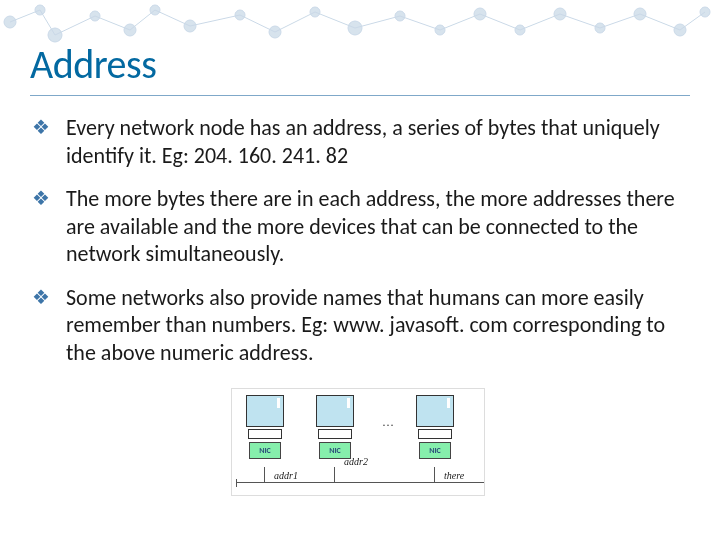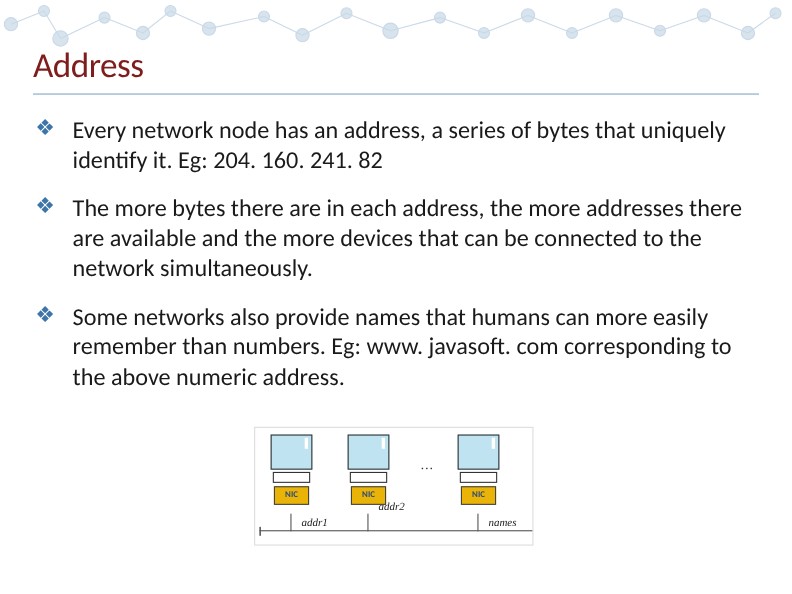--- a/index.html
+++ b/index.html
@@ -18,22 +18,22 @@
     left: 0;
     right: 0;
     height: 60px;
     pointer-events: none;
   }
   .content {
     position: relative;
     padding: 40px 30px 0 30px;
   }
   .title {
-    font-size: 32px;
-    color: #7f1d1d;
+    font-size: 40px;
+    color: #0369a1;
     font-weight: 400;
     margin: 0 0 6px 0;
     letter-spacing: -0.5px;
   }
   .title-underline {
     border-bottom: 1px solid #7fa8c9;
     margin-bottom: 18px;
     width: 100%;
   }
   .bullets {
@@ -97,21 +97,21 @@
     background: #fff;
   }
   .nic {
     width: 30px;
     height: 15px;
     border: 1px solid #444;
     margin: 3px auto 0;
     font-size: 8px;
     text-align: center;
     line-height: 15px;
-    background: #eab308;
+    background: #86efac;
     color: #2b4c7a;
     font-weight: bold;
   }
   .addr-label {
     position: absolute;
     font-size: 10px;
     color: #222;
     font-family: "Times New Roman", serif;
     white-space: nowrap;
     font-style: italic;
@@ -231,14 +231,14 @@
   </div>
   <span class="dots" style="left:150px; top:26px;">…</span>
 
   <div class="drop" style="left:32px; height:16px;"></div>
   <div class="drop" style="left:102px; height:16px;"></div>
   <div class="drop" style="left:202px; height:16px;"></div>
   <div class="net-line"></div>
 
   <span class="addr-label" style="left:42px; bottom:14px;">addr1</span>
   <span class="addr-label" style="left:112px; bottom:28px;">addr2</span>
-  <span class="addr-label" style="left:212px; bottom:14px;">names</span>
+  <span class="addr-label" style="left:212px; bottom:14px;">there</span>
 </div>
 
 </body></html>

